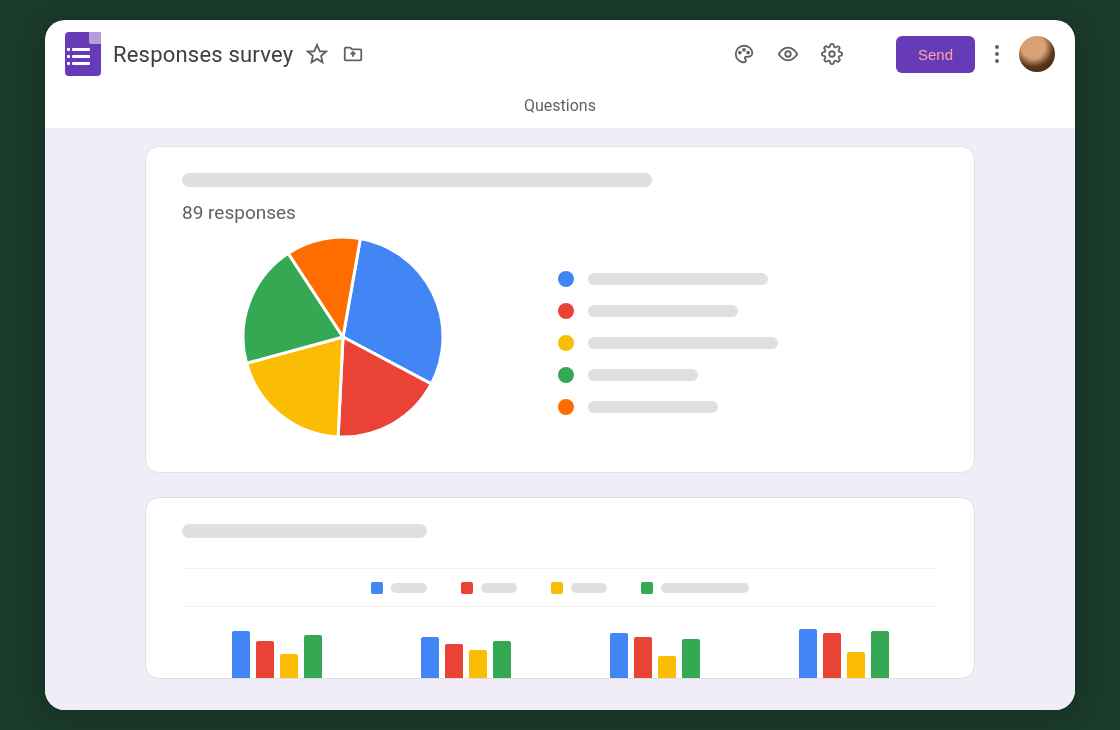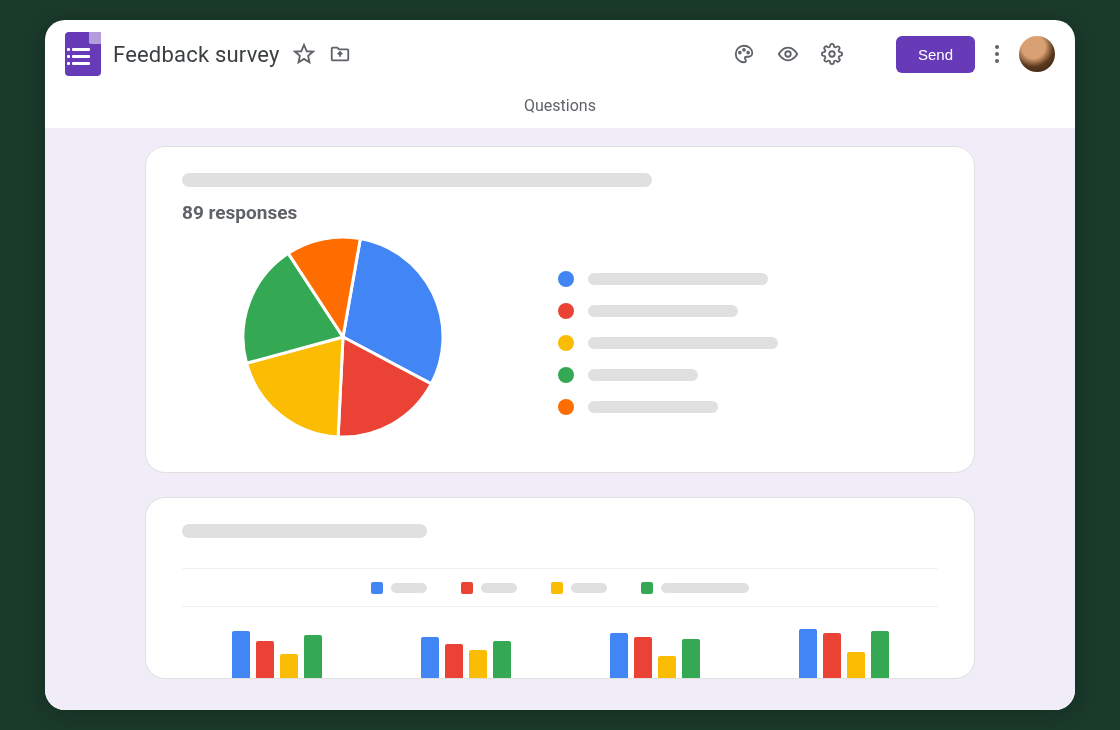--- a/index.html
+++ b/index.html
@@ -74,21 +74,21 @@
     width: 24px; height: 24px;
     display:flex;align-items:center;justify-content:center;
     color:#5f6368;
     cursor:pointer;
   }
   .hicon svg { width: 22px; height: 22px; }
   .spacer { flex: 1 1 auto; }
   .header-right { display:flex; align-items:center; gap:20px; }
   .send-btn {
     background: #673ab7;
-    color: #ffffff;
+    color: #fca5a5;
     border: none;
     border-radius: 6px;
     padding: 10px 22px;
     font-size: 15px;
     font-weight: 500;
     cursor: pointer;
     margin-left: 32px;
   }
   .more-dots {
     display:flex;flex-direction:column;gap:3px;cursor:pointer;
@@ -129,23 +129,22 @@
   .page {
     background:#f0ecf8;
     flex:1 1 auto;
     padding: 18px 100px 0 100px;
     display:flex;flex-direction:column;gap:24px;
     overflow:hidden;
   }
   .card {
     background:#fff;
     border:1px solid #e0e0e0;
-    border-radius:20px;
+    border-radius:14px;
     padding: 26px 36px;
-    font-weight: bold;
   }
   .skel {
     background:#e0e0e0;border-radius:999px;
   }
   .q-title { height:14px; }
 
   
   .card1-top { width: 470px; margin-bottom: 14px; }
   .resp-count { font-size:19px;color:#5f6368;margin-bottom:8px;}
   .pie-row { display:flex; gap:110px; align-items:center; }
@@ -183,21 +182,21 @@
 <div class="window">
 
   <div class="header">
     <div class="doc-icon">
       <div class="doc-lines">
           <span></span>
           <span></span>
           <span></span>
         </div>
     </div>
-    <div class="title">Feedback survey</div>
+    <div class="title">Responses survey</div>
     <div class="hicon">
       <svg viewBox="0 0 24 24" fill="none" stroke="currentColor" stroke-width="2">
           <polygon points="12 2 15 9 22 9.3 16.5 14 18 21 12 17.3 6 21 7.5 14 2 9.3 9 9 12 2"></polygon>
         </svg>
     </div>
     <div class="hicon">
       <svg viewBox="0 0 24 24" fill="none" stroke="currentColor" stroke-width="2">
           <path d="M3 6a1 1 0 0 1 1-1h5l2 2h9a1 1 0 0 1 1 1v10a1 1 0 0 1-1 1H4a1 1 0 0 1-1-1V6z"></path>
           <path d="M12 10v5"></path>
           <path d="M9.5 12.5 12 10l2.5 2.5"></path>

